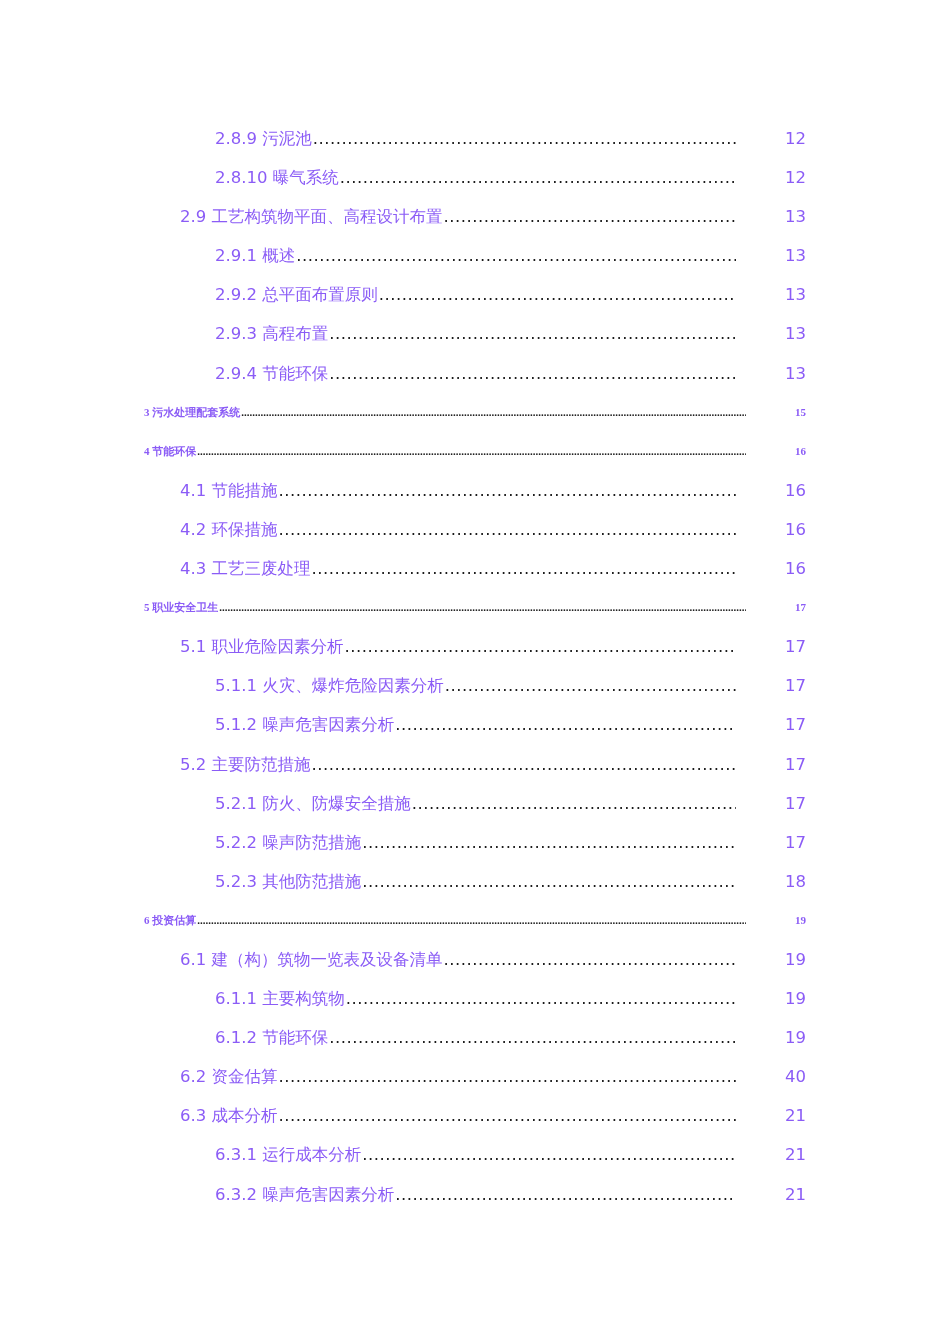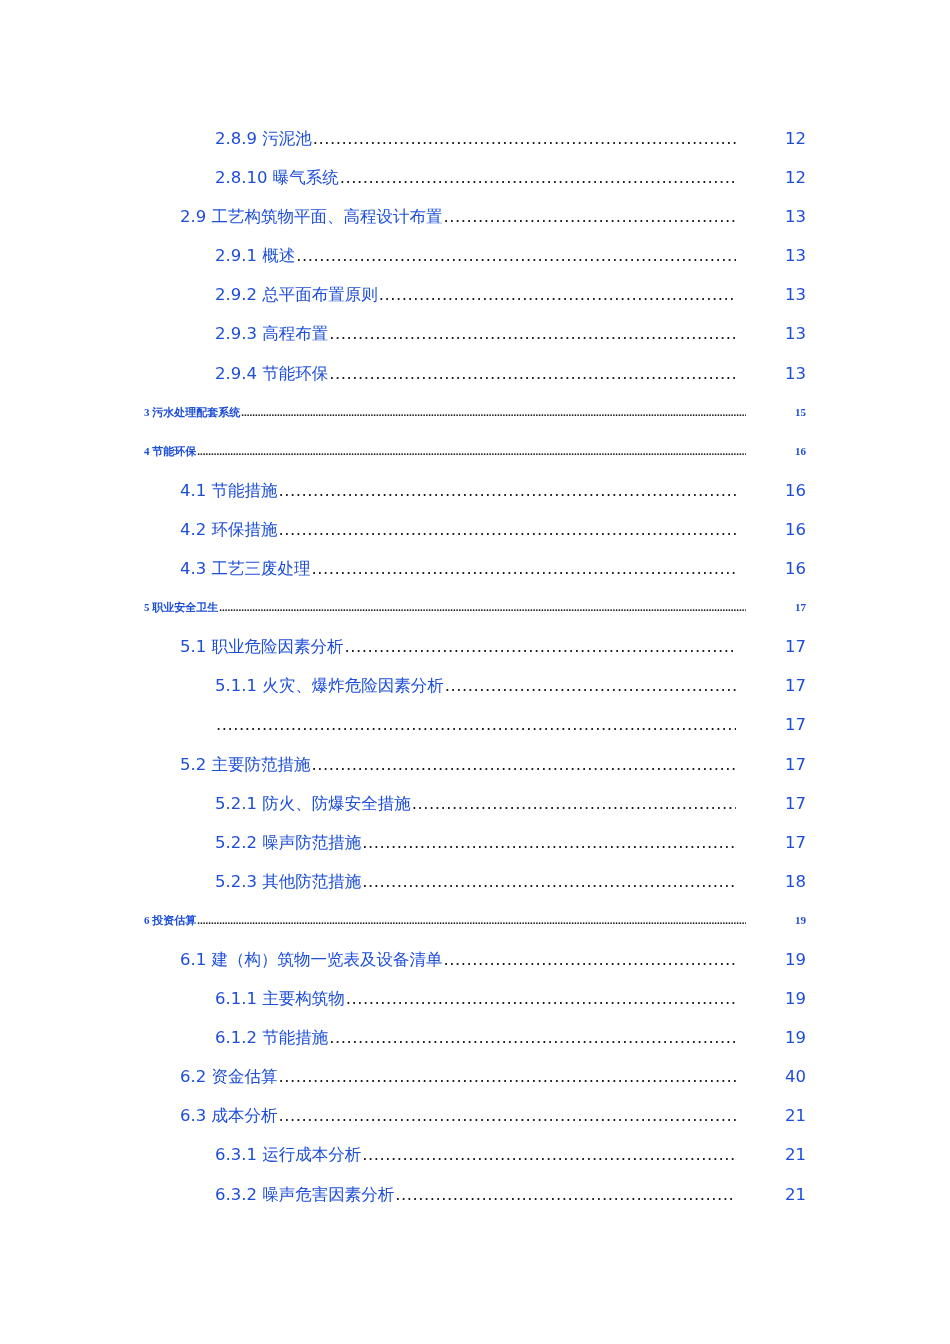--- a/index.html
+++ b/index.html
@@ -1,21 +1,21 @@
 <!DOCTYPE html>
 <html><head>
   <meta charset="utf-8">
   <style>
     html, body { margin: 0; padding: 0; background: #ffffff; }
     body { width: 950px; height: 1344px; position: relative; overflow: hidden; }
     .page { position: absolute; left: 0; top: 0; width: 950px; height: 1344px; background: #ffffff; }
     .toc { position: absolute; left: 144px; top: 119px; width: 662px; }
     .toc-entry {
       display: flex; align-items: baseline; height: 39.1px; line-height: 39.1px;
-      color: #1d4ed8; white-space: nowrap; overflow: hidden;
+      color: #8b5cf6; white-space: nowrap; overflow: hidden;
       font-family: "DejaVu Sans", "Liberation Sans", sans-serif; font-size: 16.5px;
     }
     .toc-entry.level-1 { padding-left: 0; font-family: "Liberation Serif", "DejaVu Serif", serif; font-weight: bold; font-size: 11px; }
     .toc-entry.level-2 { padding-left: 36px; }
     .toc-entry.level-3 { padding-left: 71px; }
     .toc-entry .label { flex: 0 0 auto; }
     .toc-entry .leader {
       flex: 1 1 auto; overflow: hidden; margin: 0 1px;
       letter-spacing: 0.5px; color: #1a1a1a;
     }
@@ -100,20 +100,21 @@
       <span class="label">5.1 职业危险因素分析</span>
       <span class="leader"></span>
       <span class="page-num">17</span>
     </div>
     <div class="toc-entry level-3">
       <span class="label">5.1.1 火灾、爆炸危险因素分析</span>
       <span class="leader"></span>
       <span class="page-num">17</span>
     </div>
     <div class="toc-entry level-3">
+      <span class="label">5.1.2 噪声危害因素分析</span>
       <span class="leader"></span>
       <span class="page-num">17</span>
     </div>
     <div class="toc-entry level-2">
       <span class="label">5.2 主要防范措施</span>
       <span class="leader"></span>
       <span class="page-num">17</span>
     </div>
     <div class="toc-entry level-3">
       <span class="label">5.2.1 防火、防爆安全措施</span>
@@ -139,21 +140,21 @@
       <span class="label">6.1 建（构）筑物一览表及设备清单</span>
       <span class="leader"></span>
       <span class="page-num">19</span>
     </div>
     <div class="toc-entry level-3">
       <span class="label">6.1.1 主要构筑物</span>
       <span class="leader"></span>
       <span class="page-num">19</span>
     </div>
     <div class="toc-entry level-3">
-      <span class="label">6.1.2 节能措施</span>
+      <span class="label">6.1.2 节能环保</span>
       <span class="leader"></span>
       <span class="page-num">19</span>
     </div>
     <div class="toc-entry level-2">
       <span class="label">6.2 资金估算</span>
       <span class="leader"></span>
       <span class="page-num">40</span>
     </div>
     <div class="toc-entry level-2">
       <span class="label">6.3 成本分析</span>

